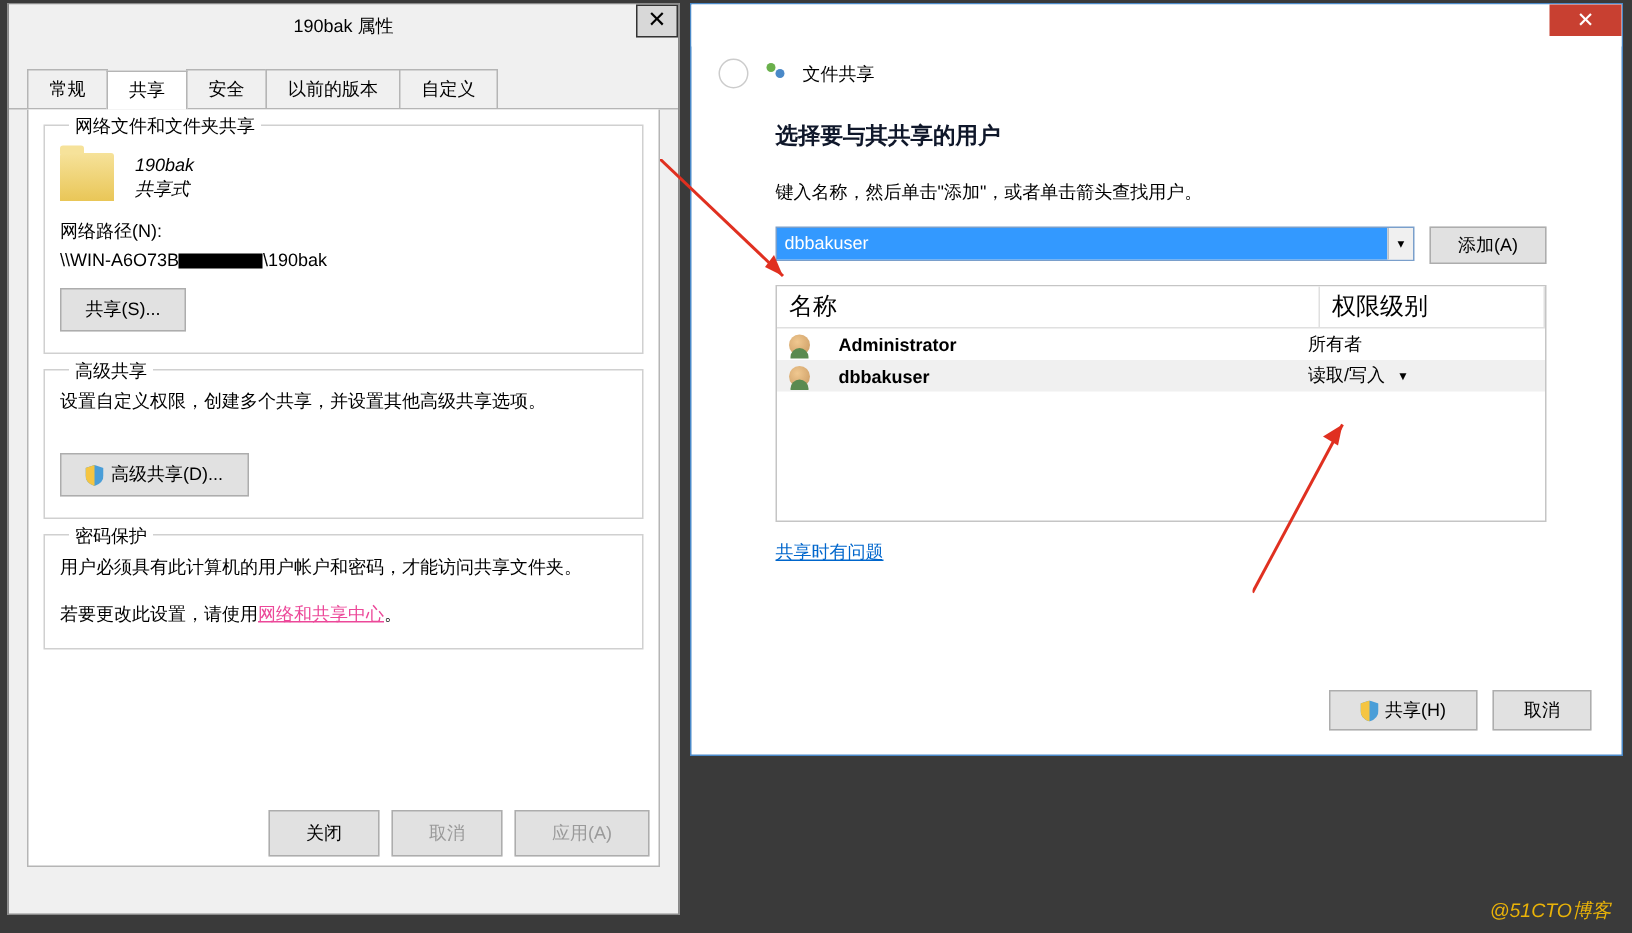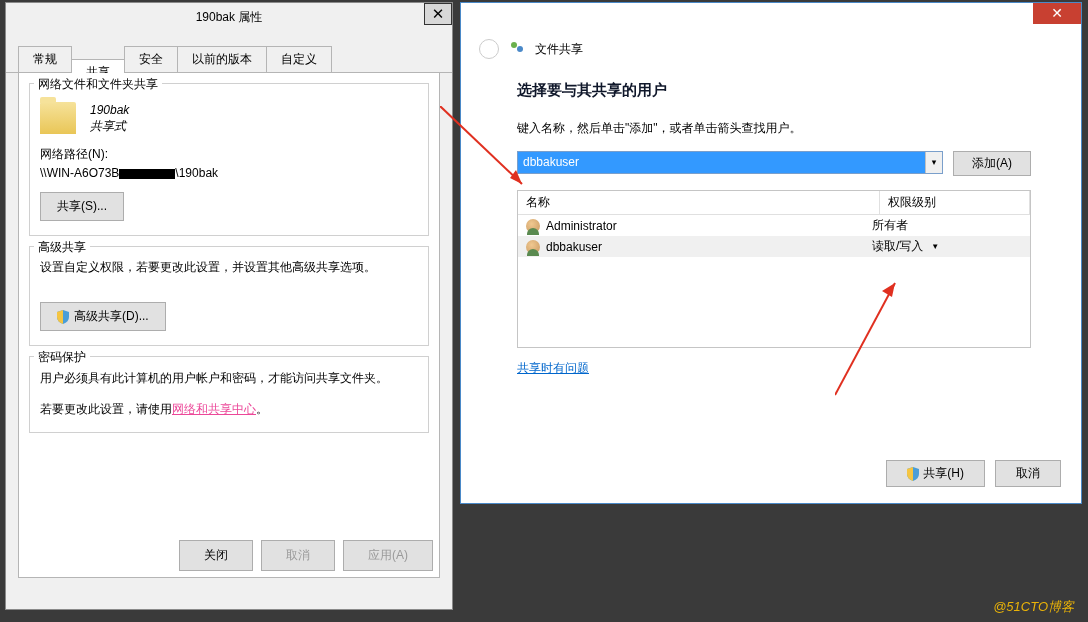--- a/index.html
+++ b/index.html
@@ -55,42 +55,42 @@
       border: 1px solid #b5b5b5;
       border-bottom: none;
       background: #f0f0f0;
       margin-right: -1px;
       font-size: 12px;
       cursor: default;
     }
     .tab.active {
       background: #fff;
       position: relative;
-      top: 13px;
+      top: 1px;
       font-family: Liberation Serif, serif;
     }
     .tab-content {
       background: #fff;
       margin: 0 12px 10px 12px;
       border: 1px solid #b5b5b5;
       border-top: none;
       padding: 10px;
       height: 505px;
       position: relative;
     }
     .group-box {
       border: 1px solid #d0d0d0;
       padding: 12px 10px 14px 10px;
       margin-bottom: 10px;
       position: relative;
     }
     .group-title {
       position: absolute;
       top: -8px;
-      left: 4px;
+      left: 16px;
       background: #fff;
       padding: 0 4px;
       font-size: 12px;
     }
     .folder-row {
       display: flex;
       align-items: center;
       margin-top: 6px;
       margin-bottom: 12px;
       font-style: italic;
@@ -225,31 +225,31 @@
       margin-bottom: 12px;
     }
     .table-header {
       display: flex;
       background: #fff;
       border-bottom: 1px solid #e0e0e0;
     }
     .th {
       padding: 3px 8px;
       border-right: 1px solid #e0e0e0;
-      font-size: 12px;
+      font-size: 16px;
     }
     .th-name { flex: 1; }
     .th-perm { width: 150px; }
     .table-row {
       display: flex;
       padding: 2px 8px;
       align-items: center;
     }
     .table-row.selected { background: #f0f0f0; }
-    .td-name { flex: 1; display: flex; align-items: flex-start; gap: 6px; }
+    .td-name { flex: 1; display: flex; align-items: flex-start; gap: 19px; font-weight: bold; }
     .td-perm { width: 150px; display: flex; align-items: center; gap: 8px; }
     .user-icon {
       width: 14px; height: 14px;
       border-radius: 50%;
       background: radial-gradient(circle at 40% 35%, #f0c890, #c89860);
       position: relative;
     }
     .user-icon::after {
       content: '';
       position: absolute;
@@ -311,21 +311,21 @@
       </div>
       <div class="path-label">网络路径(N):</div>
       <div class="path-value">
         <span>\\WIN-A6O73B</span><span class="redact"></span><span>\190bak</span>
       </div>
       <button class="btn">共享(S)...</button>
     </div>
 
     <div class="group-box">
       <span class="group-title">高级共享</span>
-      <div style="margin-bottom:26px;">设置自定义权限，若要更改此设置，并设置其他高级共享选项。</div>
+      <div style="margin-bottom:26px;">设置自定义权限，创建多个共享，并设置其他高级共享选项。</div>
       <button class="btn adv-share-btn">
         <span class="shield-icon">
           <svg width="12" height="14" viewBox="0 0 12 14">
               <path d="M6 0 L12 2 L12 7 Q12 12 6 14 Q0 12 0 7 L0 2 Z" fill="#4a9ed8"></path>
               <path d="M6 0 L6 14 Q0 12 0 7 L0 2 Z" fill="#f5c542"></path>
             </svg>
         </span>
         <span>高级共享(D)...</span>
       </button>
     </div>

